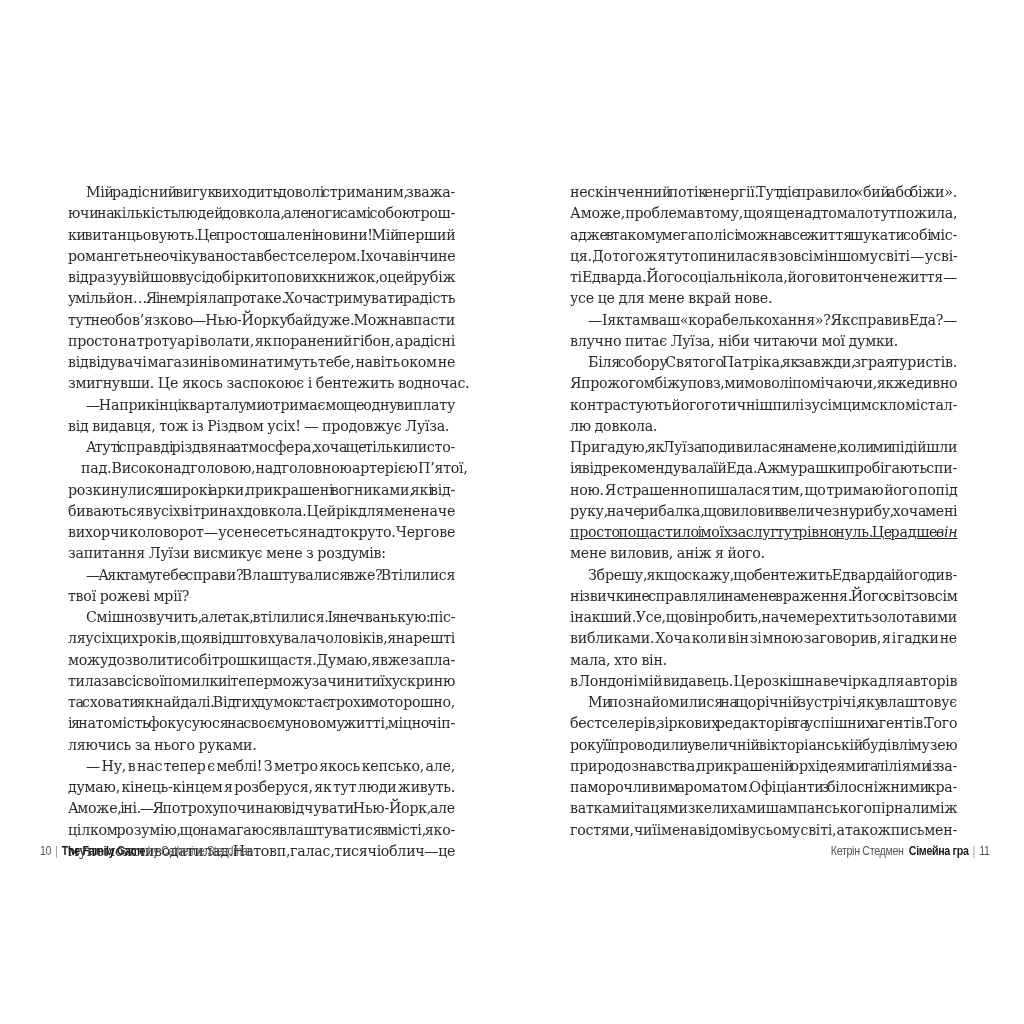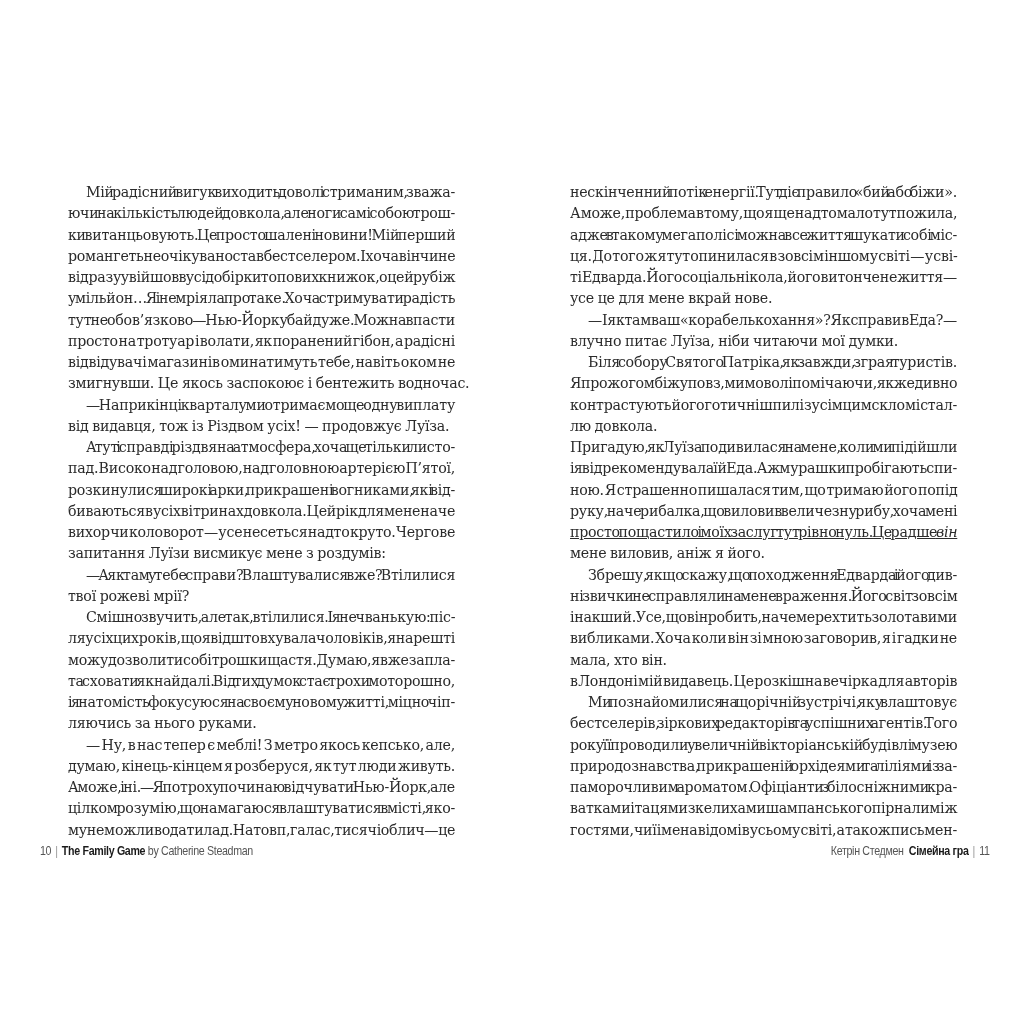--- a/index.html
+++ b/index.html
@@ -51,30 +51,31 @@
       <span class="line" style="display: block; width: auto; word-spacing: -4.38889px;"><span>роман геть неочікувано став бестселером. І хоча він чи не</span></span>
       <span class="line" style="display: block; width: auto; word-spacing: -4.75px;"><span>відразу увійшов в усі добірки топових книжок, оцей рубіж</span></span>
       <span class="line" style="display: block; width: auto; word-spacing: -5.4px;"><span>у мільйон… Я і не мріяла про таке. Хоча стримувати радість</span></span>
       <span class="line" style="display: block; width: auto; word-spacing: -5.07143px;"><span>тут не обов’язково — Нью-Йорку байдуже. Можна впасти</span></span>
       <span class="line" style="display: block; width: auto; word-spacing: -3.61111px;"><span>просто на тротуар і волати, як поранений гібон, а радісні</span></span>
       <span class="line" style="display: block; width: auto; word-spacing: -3.33333px;"><span>відвідувачі магазинів оминатимуть тебе, навіть оком не</span></span>
       <span class="line last"><span>змигнувши. Це якось заспокоює і бентежить водночас.</span></span>
       <span class="line indent" style="display: block; width: auto; word-spacing: -5.35714px;"><span>— Наприкінці кварталу ми отримаємо ще одну виплату</span></span>
       <span class="line last"><span>від видавця, тож із Різдвом усіх! — продовжує Луїза.</span></span>
       <span class="line indent" style="display: block; width: auto; word-spacing: -6.05556px;"><span>А тут і справді різдвяна атмосфера, хоча ще тільки листо-</span></span>
-      <span class="line" style="display: block; width: auto; word-spacing: -3.92857px;"><span>пад. Високо над головою, над головною артерією П’ятої,</span></span>
+      <span class="line" style="display: block; width: auto; word-spacing: -3.92857px; margin-left: 13px;"><span>пад. Високо над головою, над головною артерією П’ятої,</span></span>
       <span class="line" style="display: block; width: auto; word-spacing: -6.83333px;"><span>розкинулися широкі арки, прикрашені вогниками, які від-</span></span>
       <span class="line" style="display: block; width: auto; word-spacing: -4.16667px;"><span>биваються в усіх вітринах довкола. Цей рік для мене наче</span></span>
       <span class="line" style="display: block; width: auto; word-spacing: -3.875px;"><span>вихор чи коловорот — усе несеться надто круто. Чергове</span></span>
       <span class="line last"><span>запитання Луїзи висмикує мене з роздумів:</span></span>
       <span class="line indent" style="display: block; width: auto; word-spacing: -5.83333px;"><span>— А як там у тебе справи? Влаштувалися вже? Втілилися</span></span>
       <span class="line last"><span>твої рожеві мрії?</span></span>
       <span class="line indent" style="display: block; width: auto; word-spacing: -5.38889px;"><span>Смішно звучить, але так, втілилися. І я не чванькую: піс-</span></span>
       <span class="line" style="display: block; width: auto; word-spacing: -4.38889px;"><span>ля усіх цих років, що я відштовхувала чоловіків, я нарешті</span></span>
       <span class="line" style="display: block; width: auto; word-spacing: -4.25px;"><span>можу дозволити собі трошки щастя. Думаю, я вже запла-</span></span>
+      <span class="line" style="display: block; width: auto; word-spacing: -4.77273px;"><span>тила за всі свої помилки і тепер можу зачинити їх у скриню</span></span>
       <span class="line" style="display: block; width: auto; word-spacing: -6.125px;"><span>та сховати якнайдалі. Від тих думок стає трохи моторошно,</span></span>
       <span class="line" style="display: block; width: auto; word-spacing: -5.61111px;"><span>і я натомість фокусуюся на своєму новому житті, міцно чіп-</span></span>
       <span class="line last"><span>ляючись за нього руками.</span></span>
       <span class="line indent" style="display: block; width: auto; word-spacing: -2.68182px;"><span>— Ну, в нас тепер є меблі! З метро якось кепсько, але,</span></span>
       <span class="line" style="display: block; width: auto; word-spacing: -2.78571px;"><span>думаю, кінець-кінцем я розберуся, як тут люди живуть.</span></span>
       <span class="line" style="display: block; width: auto; word-spacing: -5.5px;"><span>А може, і ні. — Я потроху починаю відчувати Нью-Йорк, але</span></span>
       <span class="line" style="display: block; width: auto; word-spacing: -5.35714px;"><span>цілком розумію, що намагаюся влаштуватися в місті, яко-</span></span>
       <span class="line" style="display: block; width: auto; word-spacing: -4.38889px;"><span>му неможливо дати лад. Натовп, галас, тисячі облич — це</span></span>
     </div>
   <div class="footer footer-left">
@@ -99,21 +100,21 @@
     <span class="line indent" style="display: block; width: auto; word-spacing: -6.35714px;"><span>Біля собору Святого Патріка, як завжди, зграя туристів.</span></span>
     <span class="line" style="display: block; width: auto; word-spacing: -4.5px;"><span>Я прожогом біжу повз, мимоволі помічаючи, як же дивно</span></span>
     <span class="line" style="display: block; width: auto; word-spacing: -4.16667px;"><span>контрастують його готичні шпилі з усім цим склом і стал-</span></span>
     <span class="line last"><span>лю довкола.</span></span>
     <span class="line" style="display: block; width: auto; word-spacing: -5.875px;"><span>Пригадую, як Луїза подивилася на мене, коли ми підійшли</span></span>
     <span class="line" style="display: block; width: auto; word-spacing: -4.875px;"><span>і я відрекомендувала їй Еда. Аж мурашки пробігають спи-</span></span>
     <span class="line" style="display: block; width: auto; word-spacing: -3.375px;"><span>ною. Я страшенно пишалася тим, що тримаю його попід</span></span>
     <span class="line" style="display: block; width: auto; word-spacing: -5.5px;"><span>руку, наче рибалка, що виловив величезну рибу, хоча мені</span></span>
     <span class="line" style="display: block; width: auto; word-spacing: -5.6px; text-decoration: underline;"><span>просто пощастило і моїх заслуг тут рівно нуль. Це радше </span><em>він</em></span>
     <span class="line last"><span>мене виловив, аніж я його.</span></span>
-    <span class="line indent" style="display: block; width: auto; word-spacing: -6.375px;"><span>Збрешу, якщо скажу, що походження Едварда і його див-</span></span>
+    <span class="line indent" style="display: block; width: auto; word-spacing: -6.375px;"><span>Збрешу, якщо скажу, що бентежить Едварда і його див-</span></span>
     <span class="line" style="display: block; width: auto; word-spacing: -5.61111px;"><span>ні звички не справляли на мене враження. Його світ зовсім</span></span>
     <span class="line" style="display: block; width: auto; word-spacing: -4.5px;"><span>інакший. Усе, що він робить, наче мерехтить золотавими</span></span>
     <span class="line" style="display: block; width: auto; word-spacing: -3.3px;"><span>вибликами. Хоча коли він зі мною заговорив, я і гадки не</span></span>
     <span class="line last"><span>мала, хто він.</span></span>
     <span class="line" style="display: block; width: auto; word-spacing: -3.75px;"><span>в Лондоні мій видавець. Це розкішна вечірка для авторів</span></span>
     <span class="line indent" style="display: block; width: auto; word-spacing: -7px;"><span>Ми познайомилися на щорічній зустрічі, яку влаштовує</span></span>
     <span class="line" style="display: block; width: auto; word-spacing: -7.16667px;"><span>бестселерів, зіркових редакторів та успішних агентів. Того</span></span>
     <span class="line" style="display: block; width: auto; word-spacing: -5.35714px;"><span>року її проводили у величній вікторіанській будівлі музею</span></span>
     <span class="line" style="display: block; width: auto; word-spacing: -7px;"><span>природознавства, прикрашеній орхідеями та ліліями із за-</span></span>
     <span class="line" style="display: block; width: auto; word-spacing: -6.3px;"><span>паморочливим ароматом. Офіціанти з білосніжними кра-</span></span>

